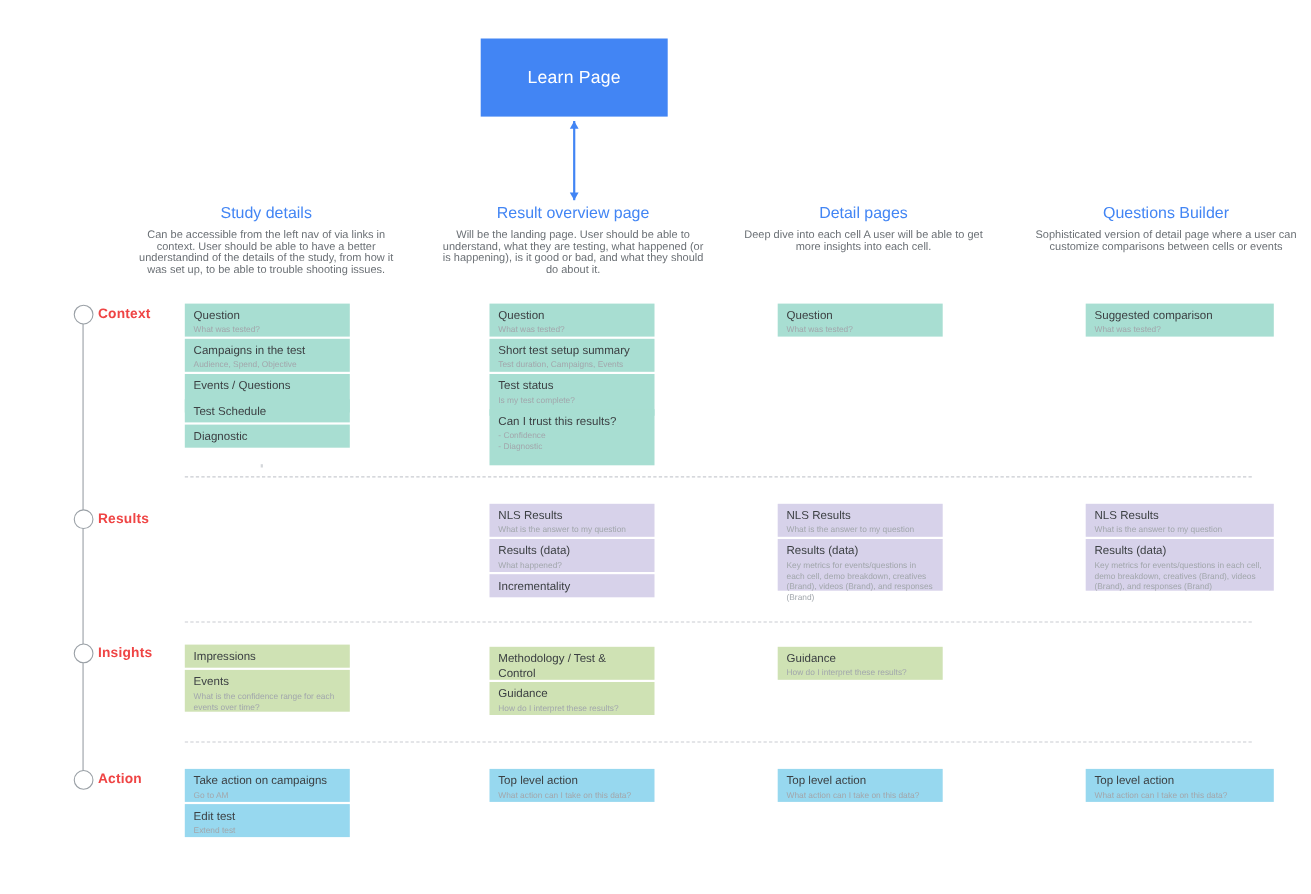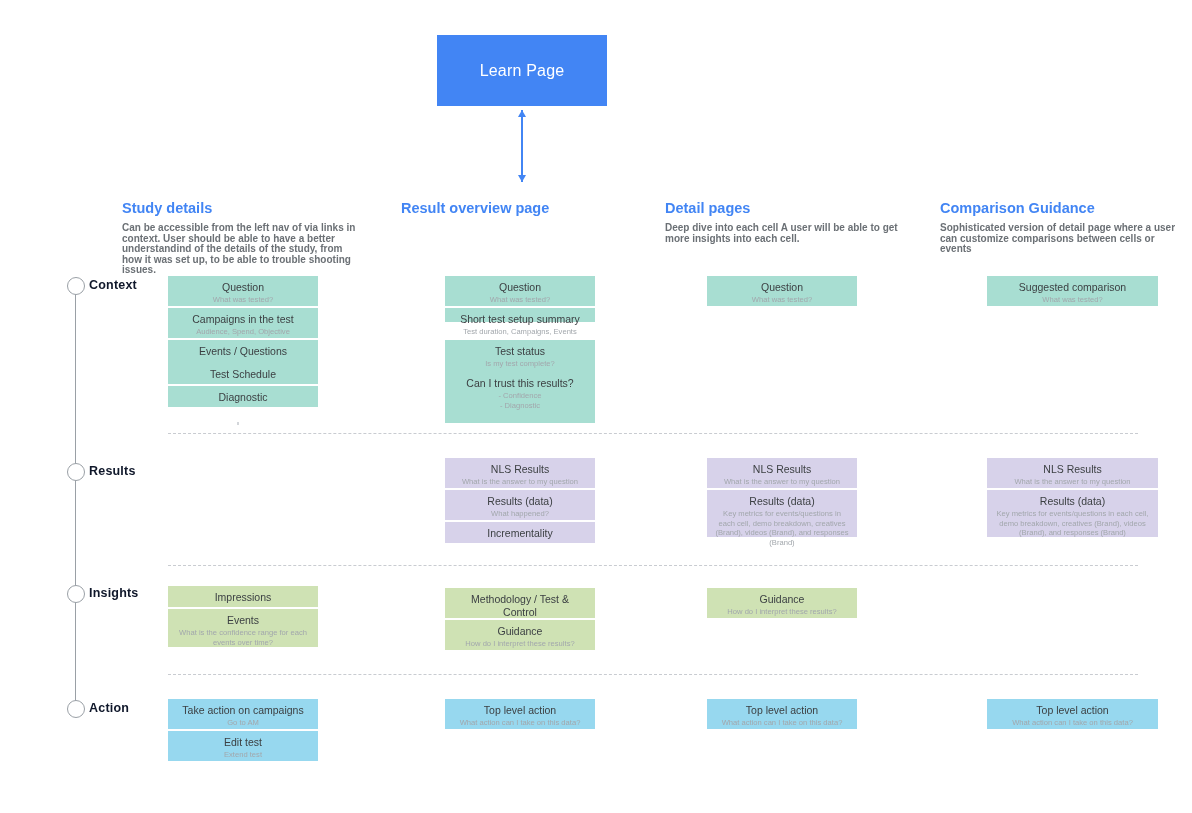--- a/index.html
+++ b/index.html
@@ -55,23 +55,23 @@
     height: 0;
     border-left: 4px solid transparent;
     border-right: 4px solid transparent;
   }
   .arrow-head.up   { top: 0;  border-bottom: 7px solid #4285f4; }
   .arrow-head.down { bottom: 0; border-top: 7px solid #4285f4; }
 
   
   .col-head {
     position: absolute;
-    top: 200px;
+    top: 186px;
     width: 240px;
-    font-weight: bold;
+    text-align: center;
   }
   .col-title {
     color: #4285f4;
     font-size: 14.5px;
     margin-bottom: 7px;
   }
   .col-desc {
     color: #6b7075;
     font-size: 10px;
     line-height: 10.6px;
@@ -97,21 +97,21 @@
     border: 1.6px solid #9aa0a6;
     border-radius: 50%;
     background: #ffffff;
     left: 67px;
   }
   .rail-label {
     position: absolute;
     left: 89px;
     font-size: 12.5px;
     font-weight: bold;
-    color: #0f172a;
+    color: #ef4444;
     letter-spacing: .2px;
   }
 
   
   .sep {
     position: absolute;
     left: 168px;
     width: 970px;
     border-top: 1px dashed #c9ccd1;
   }
@@ -122,21 +122,20 @@
     width: 2px;
     height: 3px;
     background: #d3d6da;
   }
 
   
   .card {
     position: absolute;
     box-sizing: border-box;
     padding: 5px 8px 6px 8px;
-    text-align: center;
   }
   .card .t {
     font-size: 10.5px;
     color: #3c4043;
     line-height: 13px;
   }
   .card .s {
     font-size: 7.6px;
     color: #a2a7ac;
     line-height: 9.6px;
@@ -166,28 +165,30 @@
   <div class="arrow-head down"></div>
 </div>
 
 <div class="col-head c1">
   <div class="col-title">Study details</div>
   <div class="col-desc">Can be accessible from the left nav of via links in context.
 User should be able to have a better understandind of the details of the study, from how it was set up, to be able to trouble shooting issues.</div>
 </div>
 <div class="col-head c2">
   <div class="col-title">Result overview page</div>
+  <div class="col-desc">Will be the landing page.
+User should be able to understand, what they are testing, what happened (or is happening), is it good or bad, and what they should do about it.</div>
 </div>
 <div class="col-head c3">
   <div class="col-title">Detail pages</div>
   <div class="col-desc">Deep dive into each cell
 A user will be able to get more insights into each cell.</div>
 </div>
 <div class="col-head c4">
-  <div class="col-title">Comparison Guidance</div>
+  <div class="col-title">Questions Builder</div>
   <div class="col-desc">Sophisticated version of detail page where a user can customize comparisons between cells or events</div>
 </div>
 
 <div class="rail"></div>
 
 <div class="rail-node" style="top:277px"></div>
 <div class="rail-label" style="top:278px">Context</div>
 
 <div class="rail-node" style="top:463px"></div>
 <div class="rail-label" style="top:464px">Results</div>
@@ -218,21 +219,21 @@
   <div class="t">Test Schedule</div>
 </div>
 <div class="card col1 c-teal" style="top:386px;height:21px">
   <div class="t">Diagnostic</div>
 </div>
 
 <div class="card col2 c-teal" style="top:276px;height:30px">
   <div class="t">Question</div>
   <div class="s">What was tested?</div>
 </div>
-<div class="card col2 c-teal" style="top:308px;height:14px">
+<div class="card col2 c-teal" style="top:308px;height:30px">
   <div class="t">Short test setup summary</div>
   <div class="s">Test duration, Campaigns, Events</div>
 </div>
 <div class="card col2 c-teal" style="top:340px;height:38px">
   <div class="t">Test status</div>
   <div class="s">Is my test complete?</div>
 </div>
 <div class="card col2 c-teal" style="top:372px;height:51px">
   <div class="t">Can I trust this results?</div>
   <div class="s" style="white-space:pre-line">- Confidence

